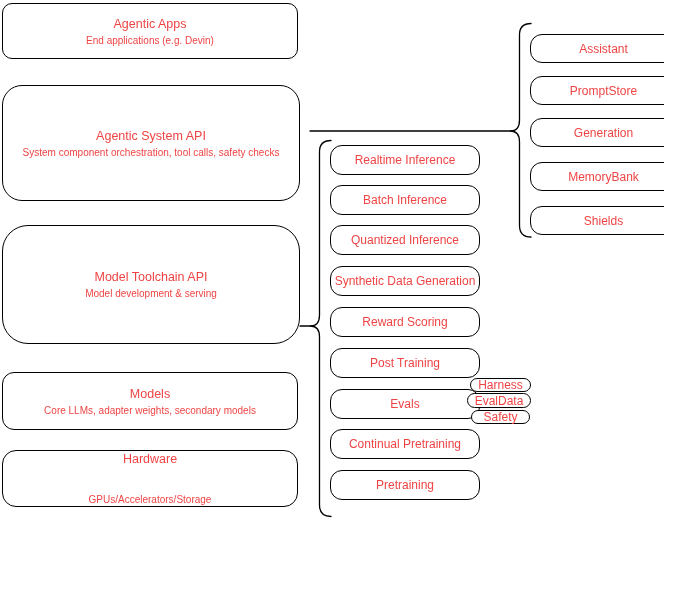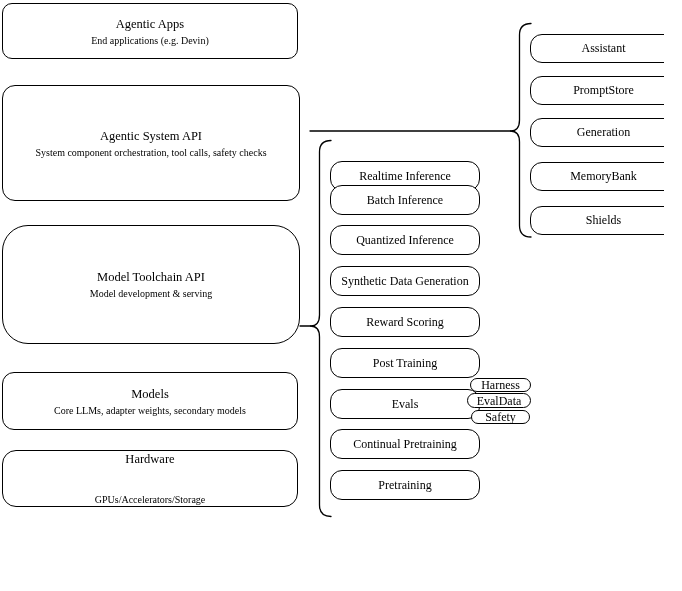--- a/index.html
+++ b/index.html
@@ -1,22 +1,22 @@
 <!DOCTYPE html>
 <html><head>
 <meta charset="utf-8">
 <style>
   html, body { margin: 0; padding: 0; background: #ffffff; }
   #canvas {
     position: relative;
     width: 664px;
     height: 591px;
     background: #ffffff;
-    font-family: Liberation Serif, serif;
-    color: #000000;
+    font-family: Liberation Sans, sans-serif;
+    color: #ef4444;
     overflow: hidden;
   }
   #connector-layer {
     position: absolute;
     left: 0; top: 0;
     width: 682px; height: 591px;
     z-index: 1;
   }
   .box {
     position: absolute;
@@ -83,42 +83,42 @@
 
     <path d="M531,23.5 Q519.5,23.5 519.5,35 L519.5,120 Q519.5,131 510.5,131 Q519.5,131 519.5,142 L519.5,225.5 Q519.5,237 531,237"></path>
     <line x1="310" y1="131" x2="510.5" y2="131"></line>
   </svg>
 
   <div class="box" style="left:2px; top:3px; width:296px; height:56px; border-radius:10px;">
     <div class="box-title">Agentic Apps</div>
     <div class="box-subtitle">End applications (e.g. Devin)</div>
   </div>
 
-  <div class="box" style="left:2px; top:85px; width:298px; height:116px; border-radius:13px;">
+  <div class="box" style="left:2px; top:85px; width:298px; height:116px; border-radius:20px;">
     <div class="box-title">Agentic System API</div>
     <div class="box-subtitle">System component orchestration, tool calls, safety checks</div>
   </div>
 
   <div class="box" style="left:2px; top:225px; width:298px; height:119px; border-radius:26px;">
     <div class="box-title">Model Toolchain API</div>
     <div class="box-subtitle">Model development &amp; serving</div>
   </div>
 
   <div class="box" style="left:2px; top:372px; width:296px; height:58px; border-radius:12px;">
     <div class="box-title">Models</div>
     <div class="box-subtitle">Core LLMs, adapter weights, secondary models</div>
   </div>
 
   <div class="box" style="left:2px; top:450px; width:296px; height:57px; border-radius:14px;justify-content:space-between;">
     <div class="box-title">Hardware</div>
     <div class="box-subtitle">GPUs/Accelerators/Storage</div>
   </div>
 
 
-  <div class="node" style="left:330px; top:145px; width:150px; height:30px;margin-top:16px;">Realtime Inference</div>
+  <div class="node" style="left:330px; top:145px; width:150px; height:30px;">Realtime Inference</div>
   <div class="node" style="left:330px; top:185px; width:150px; height:30px;">Batch Inference</div>
   <div class="node" style="left:330px; top:225px; width:150px; height:30px;">Quantized Inference</div>
   <div class="node" style="left:330px; top:266px; width:150px; height:30px;">Synthetic Data Generation</div>
   <div class="node" style="left:330px; top:307px; width:150px; height:30px;">Reward Scoring</div>
   <div class="node" style="left:330px; top:348px; width:150px; height:30px;">Post Training</div>
   <div class="node" style="left:330px; top:389px; width:150px; height:30px;">Evals</div>
   <div class="node" style="left:330px; top:429px; width:150px; height:30px;">Continual Pretraining</div>
   <div class="node" style="left:330px; top:470px; width:150px; height:30px;">Pretraining</div>
 
   <div class="pill" style="left:470px; top:378px; width:61px; height:14px;">Harness</div>

